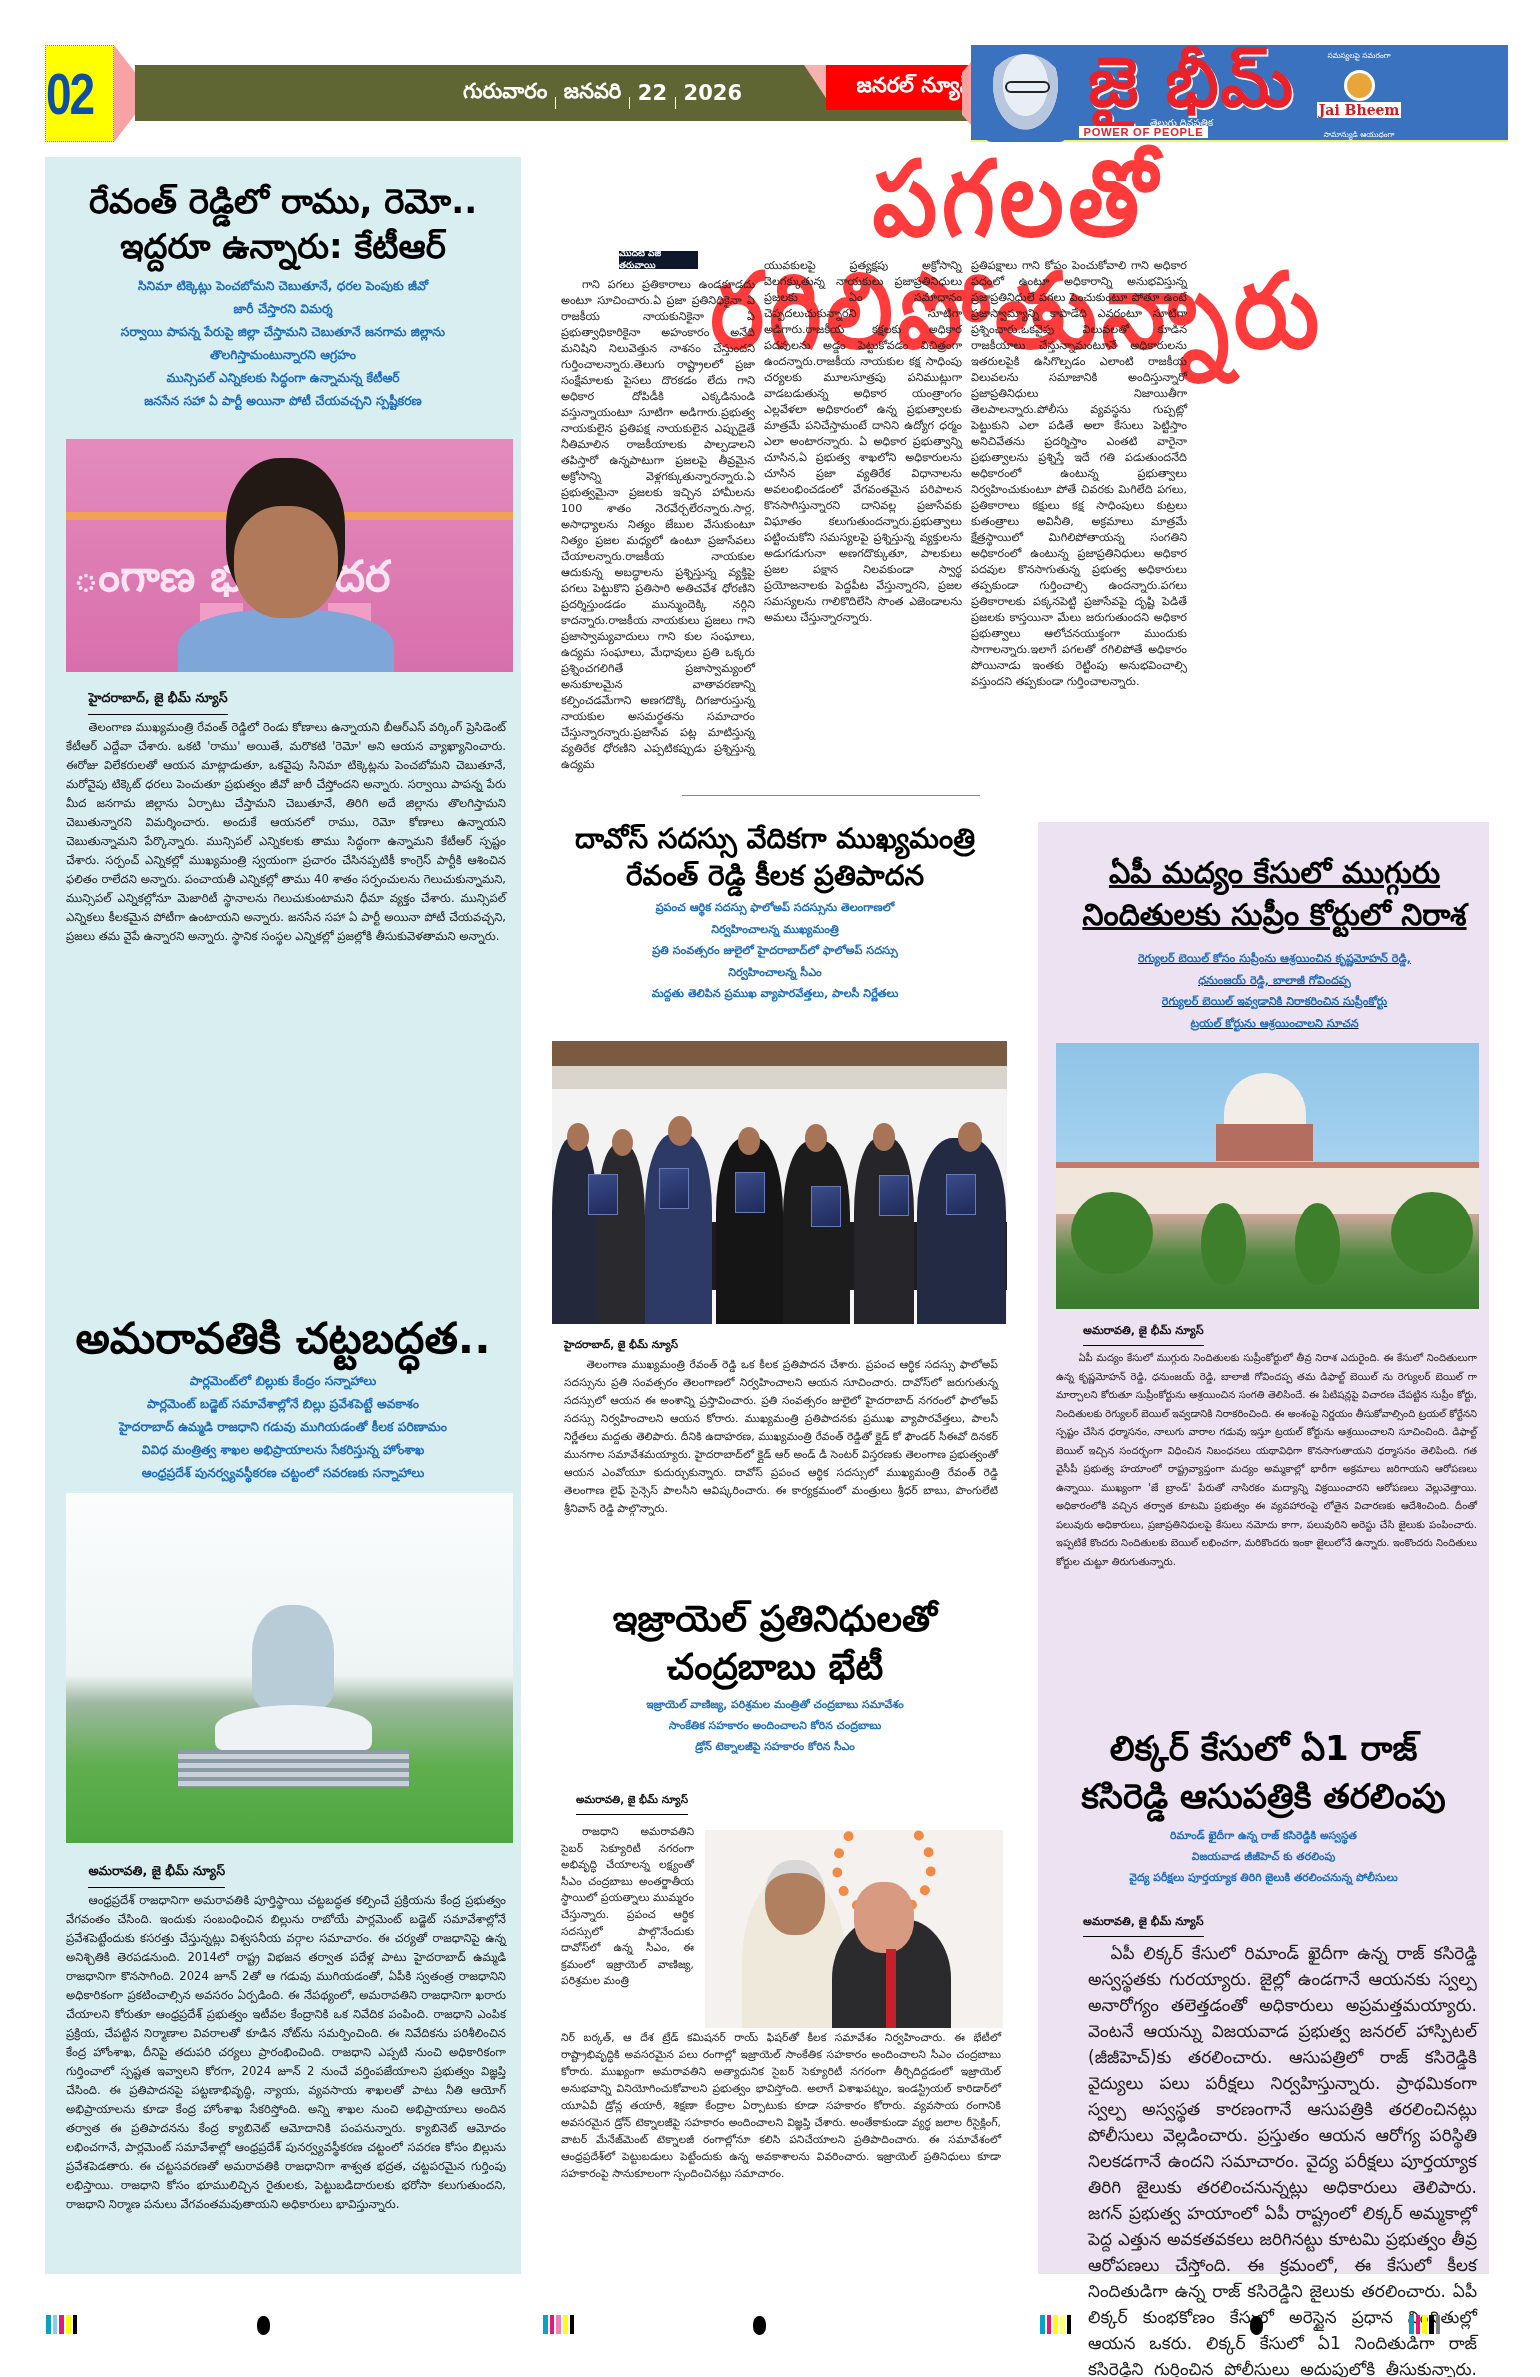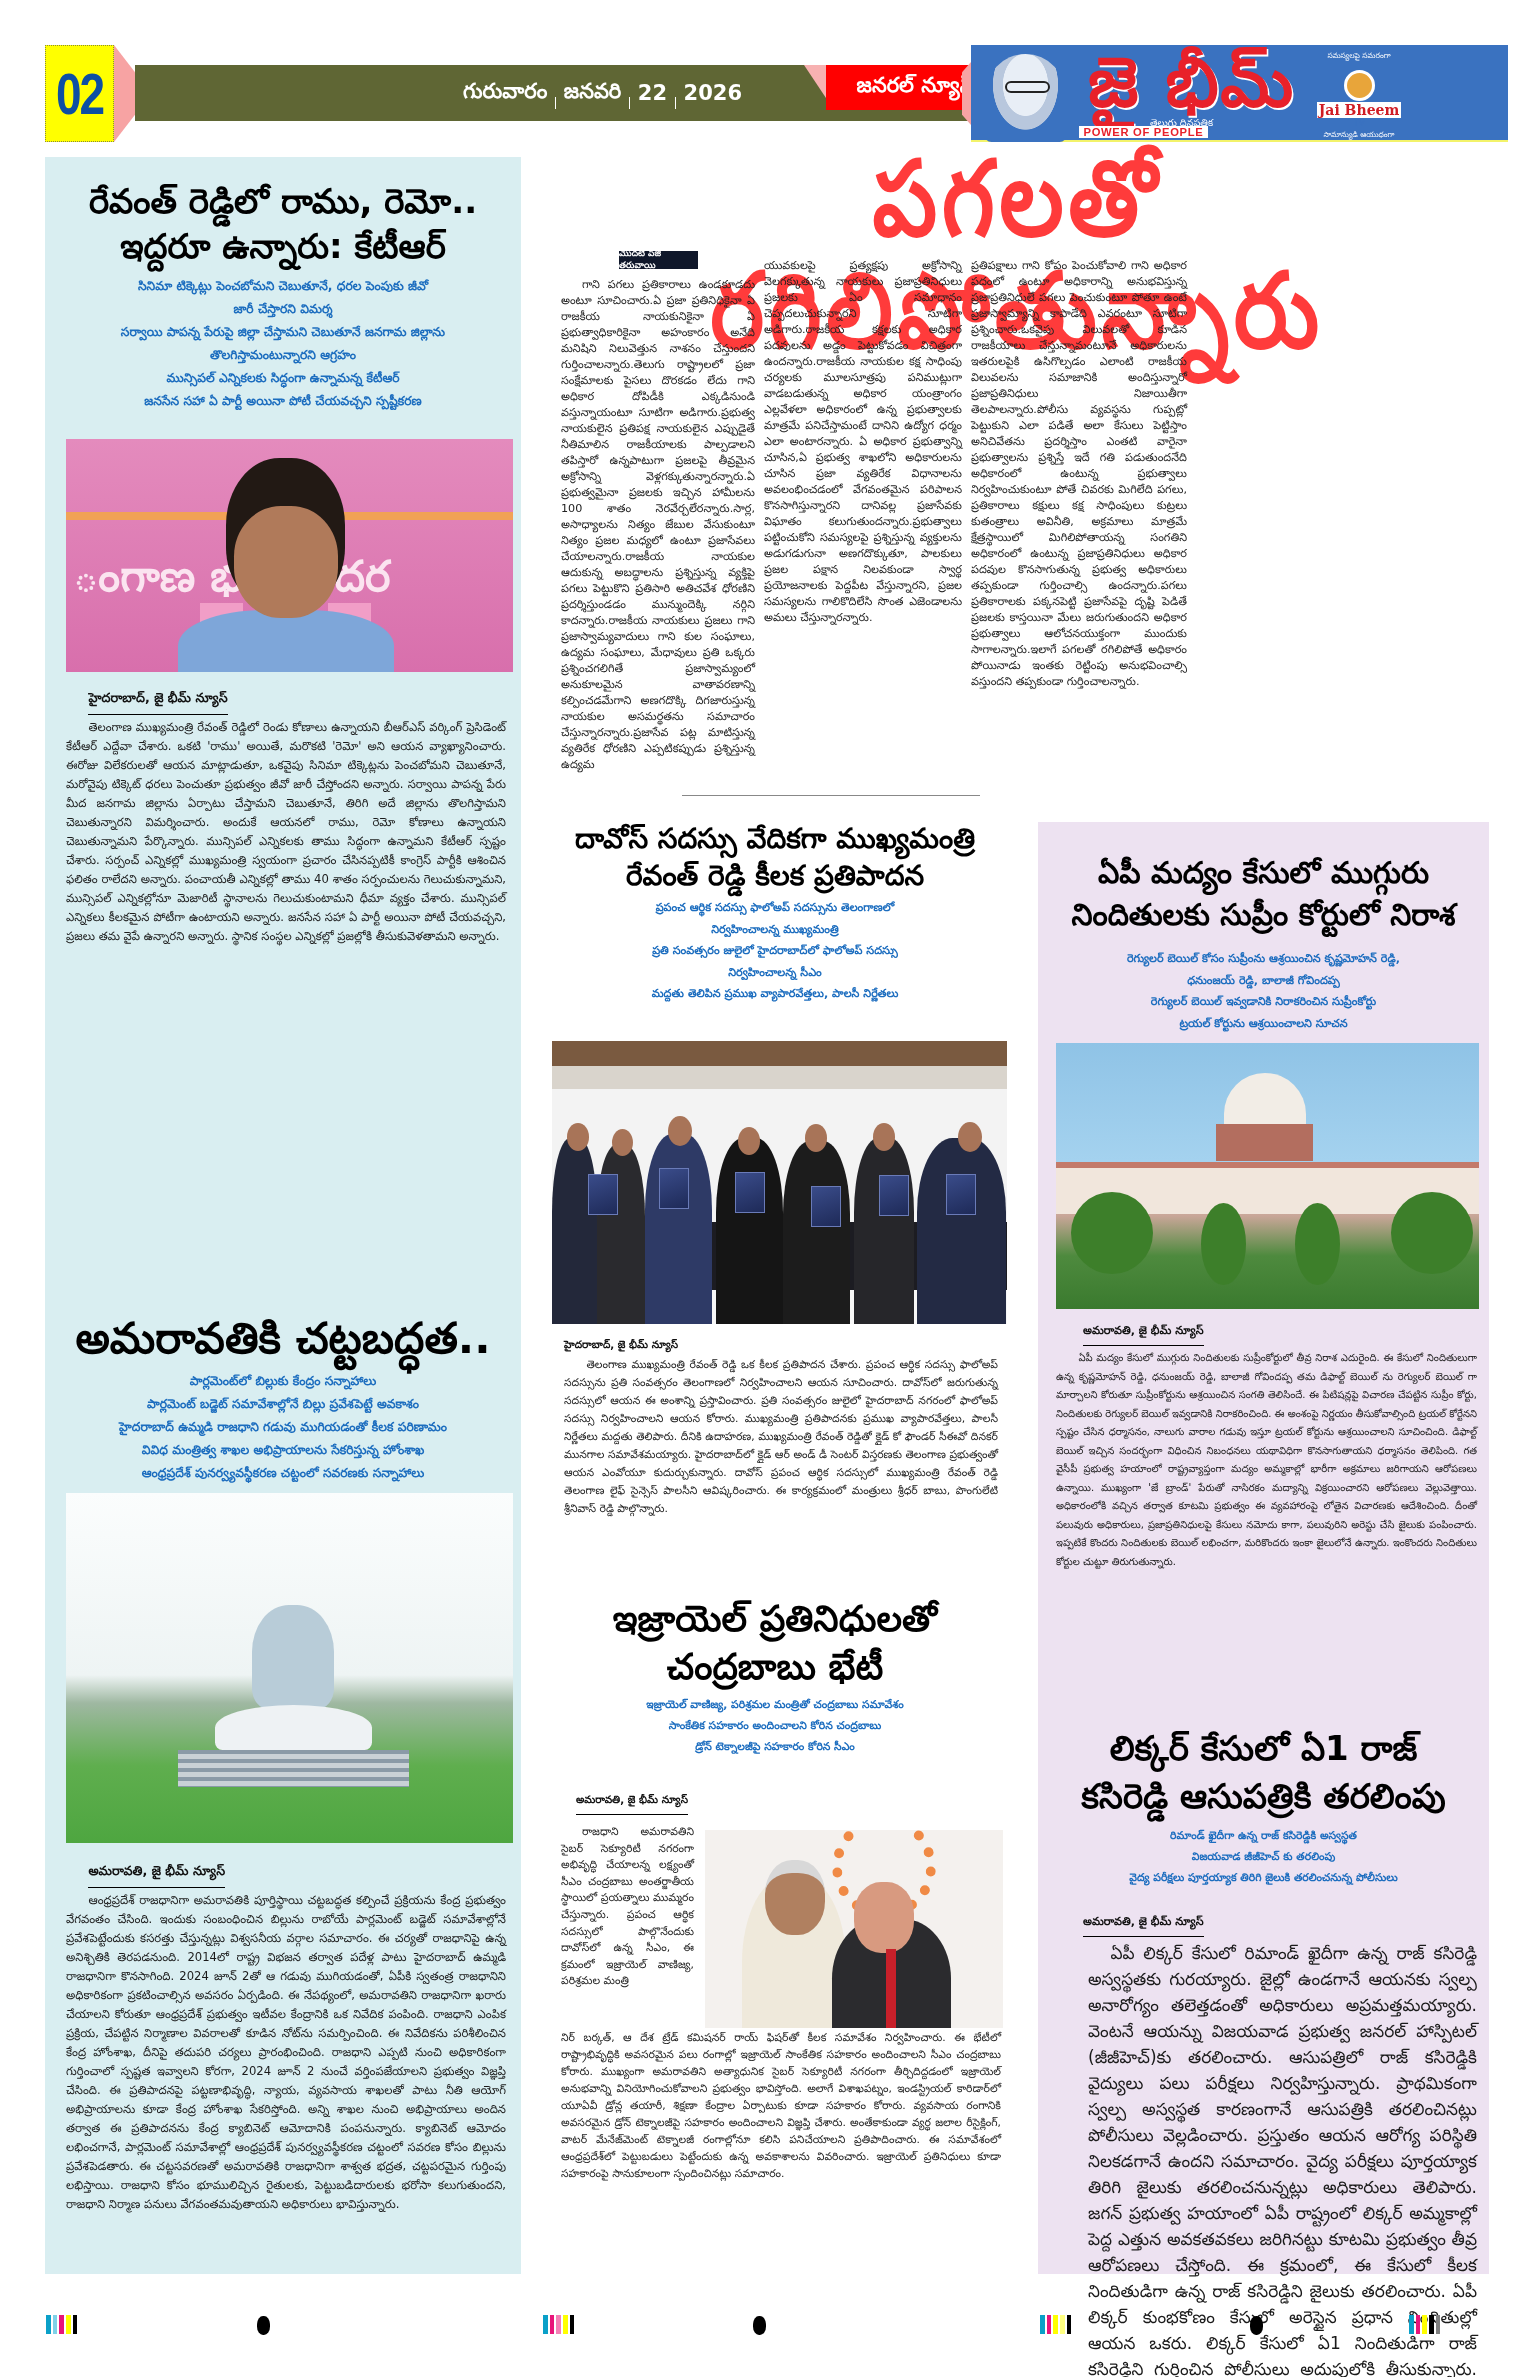--- a/index.html
+++ b/index.html
@@ -1,20 +1,20 @@
 <!DOCTYPE html>
 <html style="font-size:12px"><head>
 <meta charset="utf-8">
 <style>
   * { box-sizing: border-box; margin: 0; padding: 0; }
   html, body { width: 1541px; height: 2377px; background: #ffffff; overflow: hidden; }
   body { position: relative; font-family: "DejaVu Sans", sans-serif; color: #111; }
 
   
-  .page-no { position: absolute; left: 45px; top: 45px; width: 69px; height: 97px; background: #ffff00; border: 1.5px dotted #8a8a3a; display:flex; align-items:center; justify-content:center; }
+  .page-no { position: absolute; left: 45px; top: 45px; width: 69px; height: 97px; background: #ffff00; border: 1.5px dotted #8a8a3a; display:flex; align-items:center; justify-content:flex-start; }
   .page-no span { font-family: "Liberation Sans", sans-serif; font-weight: 700; font-size: 46px; color: #0d4fa3; letter-spacing: -2.2px; transform: scaleY(1.25); display:inline-block; }
   .pink-tri-left { position:absolute; left:114px; top:45px; width:21px; height:97px; background:#f7a3a3; clip-path: polygon(0 0, 100% 28%, 100% 72%, 0 100%); }
   .band { position: absolute; left: 135px; top: 65px; width: 1010px; height: 56px; background: #5f6634; }
   .band-date { position: absolute; left: 328px; top: 0; height: 56px; display:flex; align-items:center; color:#fff; font-size: 21px; font-weight: 700; }
   .band-date .sep { display:inline-block; width:1.5px; height:12px; background:#fff; margin: 10.4px 7.5px 0 7.5px; align-self:flex-end; margin-bottom: 12px;}
   .section-label { position:absolute; left: 826px; top: 65px; width: 179px; height: 45px; background:#ff0000; color:#fff; font-weight:700; font-size:21px; display:flex; align-items:center; justify-content:center; }
   .section-tri { position:absolute; left:804px; top:65px; width:30px; height:45px; background:#f7b1b1; clip-path: polygon(0 0, 100% 0, 100% 100%); }
   .logo-tri { position:absolute; left:962px; top:45px; width:24px; height:97px; background:#f7a3a3; clip-path: polygon(100% 0, 100% 100%, 0 72%, 0 28%); }
   .logo { position:absolute; left:971px; top:45px; width:537px; height:97px; background:#3a72c0; border-bottom: 2.2px solid #f3f36a; }
   .logo .portrait { position:absolute; left:13.4px; top:9px; width:83px; height:88px; background: radial-gradient(ellipse at 50% 35%, #e8eef6 0 38%, #b8c7dd 39% 55%, #3a72c0 56%); border-radius: 50% 50% 7.5px 7.5px; }
@@ -253,21 +253,21 @@
   <div class="cbn-1h"></div>
   <div class="cbn-2"></div>
   <div class="cbn-2h"></div>
   <div class="cbn-tie"></div>
 </div>
 <div class="col" style="left:561px; top:2029px; width:440px; font-size:10.8px; line-height:17px;">
     <p style="text-indent:0">నిర్ బర్కత్, ఆ దేశ ట్రేడ్ కమిషనర్ రాయ్ ఫిషర్‌తో కీలక సమావేశం నిర్వహించారు. ఈ భేటీలో రాష్ట్రాభివృద్ధికి అవసరమైన పలు రంగాల్లో ఇజ్రాయెల్ సాంకేతిక సహకారం అందించాలని సీఎం చంద్రబాబు కోరారు. ముఖ్యంగా అమరావతిని అత్యాధునిక సైబర్ సెక్యూరిటీ నగరంగా తీర్చిదిద్దడంలో ఇజ్రాయెల్ అనుభవాన్ని వినియోగించుకోవాలని ప్రభుత్వం భావిస్తోంది. అలాగే విశాఖపట్నం, ఇండస్ట్రియల్ కారిడార్‌లో యూఏవీ డ్రోన్ల తయారీ, శిక్షణా కేంద్రాల ఏర్పాటుకు కూడా సహకారం కోరారు. వ్యవసాయ రంగానికి అవసరమైన డ్రోన్ టెక్నాలజీపై సహకారం అందించాలని విజ్ఞప్తి చేశారు. అంతేకాకుండా వ్యర్థ జలాల రీసైక్లింగ్, వాటర్ మేనేజ్‌మెంట్ టెక్నాలజీ రంగాల్లోనూ కలిసి పనిచేయాలని ప్రతిపాదించారు. ఈ సమావేశంలో ఆంధ్రప్రదేశ్‌లో పెట్టుబడులు పెట్టేందుకు ఉన్న అవకాశాలను వివరించారు. ఇజ్రాయెల్ ప్రతినిధులు కూడా సహకారంపై సానుకూలంగా స్పందించినట్లు సమాచారం.</p>
   </div>
 
 <div class="right-panel">
-  <div style="position:absolute; left:0; top:30px; width:451px;">
+  <div style="position:absolute; left:11px; top:30px; width:451px;text-decoration:underline;">
     <div class="hl" style="font-size:30px; line-height:42px;">
       <div>ఏపీ మద్యం కేసులో ముగ్గురు</div>
       <div>నిందితులకు సుప్రీం కోర్టులో నిరాశ</div>
     </div>
     <div class="sub" style="font-size:11.2px; line-height:21.6px; margin-top:12px;">
       <div>రెగ్యులర్ బెయిల్ కోసం సుప్రీంను ఆశ్రయించిన కృష్ణమోహన్ రెడ్డి,</div>
       <div>ధనుంజయ్ రెడ్డి, బాలాజీ గోవిందప్ప</div>
       <div>రెగ్యులర్ బెయిల్ ఇవ్వడానికి నిరాకరించిన సుప్రీంకోర్టు</div>
       <div>ట్రయల్ కోర్టును ఆశ్రయించాలని సూచన</div>
     </div>

